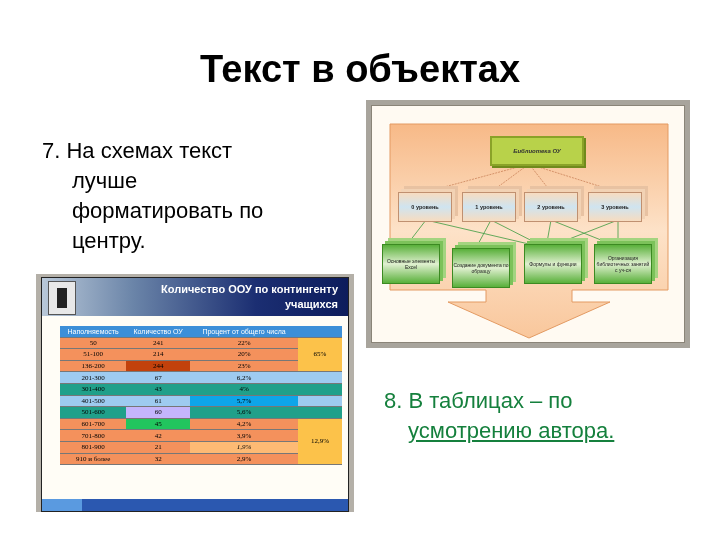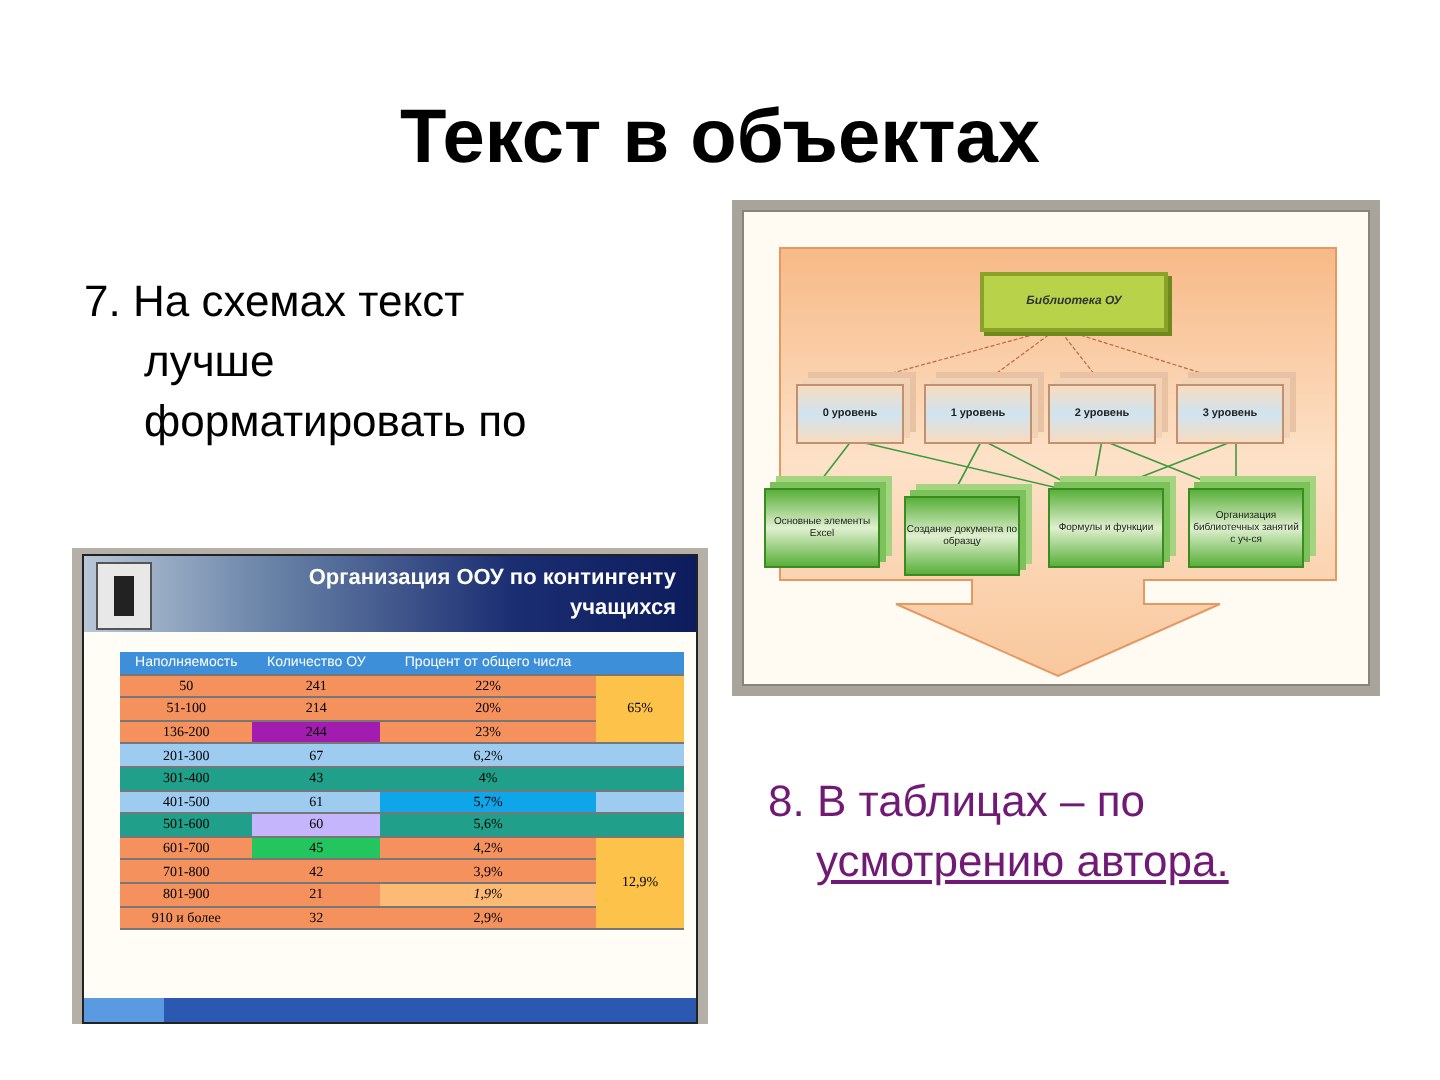--- a/index.html
+++ b/index.html
@@ -1,20 +1,20 @@
 <!DOCTYPE html>
 <html><head>
 <meta charset="utf-8">
 <style>
   html,body{margin:0;padding:0;}
   body{width:720px;height:540px;background:#ffffff;position:relative;overflow:hidden;font-family:"Liberation Sans",sans-serif;}
   .title{position:absolute;left:0;top:48px;width:720px;text-align:center;font-size:38px;font-weight:bold;color:#000;}
   .p7{position:absolute;left:42px;top:136px;width:320px;font-size:22px;line-height:30px;color:#000;}
   .p7 .ind{padding-left:30px;display:block;}
-  .p8{position:absolute;left:384px;top:386px;width:320px;font-size:22px;line-height:30px;color:#701a75;}
+  .p8{position:absolute;left:384px;top:386px;width:320px;font-size:22px;line-height:30px;color:#15803d;}
   .p8 .ind{padding-left:24px;display:block;text-decoration:underline;}
 
   
   .diag{position:absolute;left:366px;top:100px;width:324px;height:248px;background:#a8a49c;box-sizing:border-box;padding:5px;}
   .diag-in{position:relative;width:100%;height:100%;background:#fffaf2;border:1px solid #8a8478;box-sizing:border-box;}
   .bigarrow{position:absolute;left:14px;top:14px;width:286px;height:220px;}
   .root{position:absolute;left:118px;top:30px;width:90px;height:26px;background:#b8d24a;border:2px solid #8aa228;box-shadow:2px 2px 0 #6f8a1c;font-size:6px;display:flex;align-items:center;justify-content:center;font-style:italic;font-weight:bold;color:#333;}
   .lvl{position:absolute;top:86px;width:52px;height:28px;background:linear-gradient(#f7dcc0,#cfe4f0 50%,#f7dcc0);border:1px solid #c09070;box-shadow:3px -3px 0 #f2d2b4,6px -6px 0 #e8c2a2;font-size:5.5px;font-weight:bold;display:flex;align-items:center;justify-content:center;color:#222;}
   .leaf{position:absolute;top:138px;width:56px;height:38px;background:linear-gradient(#59b03a,#e0f0d0 50%,#59b03a);border:1px solid #3c8a22;box-shadow:3px -3px 0 #7cc25a,6px -6px 0 #a4d480;font-size:5px;text-align:center;display:flex;align-items:center;justify-content:center;color:#222;line-height:6px;}
 
@@ -33,20 +33,21 @@
 </style>
 </head>
 <body>
 
 <div class="title">Текст в объектах</div>
 
 <div class="p7">
   <span>7. На схемах текст</span>
   <span class="ind">лучше</span>
   <span class="ind">форматировать по</span>
+  <span class="ind">центру.</span>
 </div>
 
 <div class="diag">
   <div class="diag-in">
     <svg class="bigarrow" viewBox="0 0 286 220">
       <defs>
           <linearGradient id="ag" x1="0" y1="0" x2="0" y2="1">
             <stop offset="0" stop-color="#f7b987"></stop>
             <stop offset="0.5" stop-color="#fde2c8"></stop>
             <stop offset="1" stop-color="#f9c79c"></stop>
@@ -80,21 +81,21 @@
     <div class="leaf" style="left:152px">Формулы и функции</div>
     <div class="leaf" style="left:222px">Организация библиотечных занятий с уч-ся</div>
   </div>
 </div>
 
 <div class="tbl">
   <div class="tbl-in">
     <div class="banner">
       <div class="crest"></div>
       <div class="banner-title">
-        <div>Организация ООУ по контингенту</div>
+        <div>Количество ООУ по контингенту</div>
         <div>учащихся</div>
       </div>
     </div>
     <table class="d">
       <thead>
         <tr>
           <th>Наполняемость</th>
           <th>Количество ОУ</th>
           <th>Процент от общего числа</th>
           <th style="width:44px"></th>
@@ -107,21 +108,21 @@
             <td style="background: rgb(244, 145, 92);">22%</td>
             <td rowspan="3" style="background: rgb(252, 194, 74);">65%</td>
           </tr>
           <tr>
             <td style="background: rgb(244, 145, 92);">51-100</td>
             <td style="background: rgb(244, 145, 92);">214</td>
             <td style="background: rgb(244, 145, 92);">20%</td>
           </tr>
           <tr>
             <td style="background: rgb(244, 145, 92);">136-200</td>
-            <td style="background: #a21caf; font-family: Liberation Serif, serif;">244</td>
+            <td style="background: #c2410c; font-family: Liberation Serif, serif;">244</td>
             <td style="background: rgb(244, 145, 92);">23%</td>
           </tr>
           <tr>
             <td style="background: rgb(158, 203, 240);">201-300</td>
             <td style="background: rgb(158, 203, 240);">67</td>
             <td style="background: rgb(158, 203, 240);">6,2%</td>
             <td style="background: rgb(158, 203, 240);"></td>
           </tr>
           <tr>
             <td style="background: rgb(32, 160, 138);">301-400</td>

